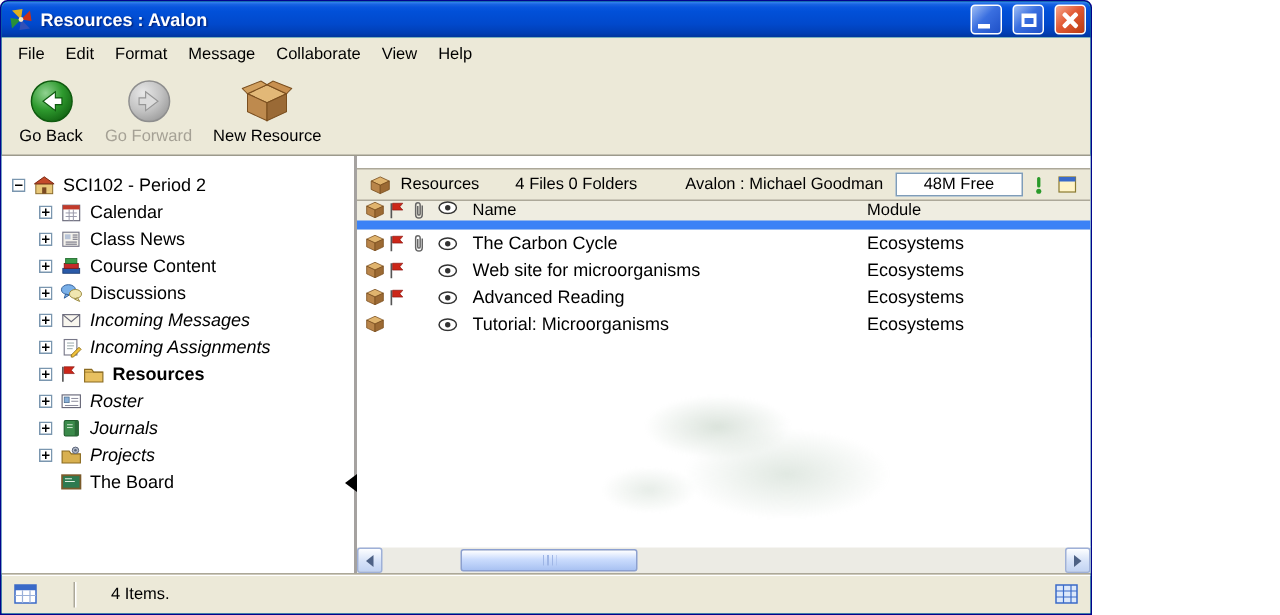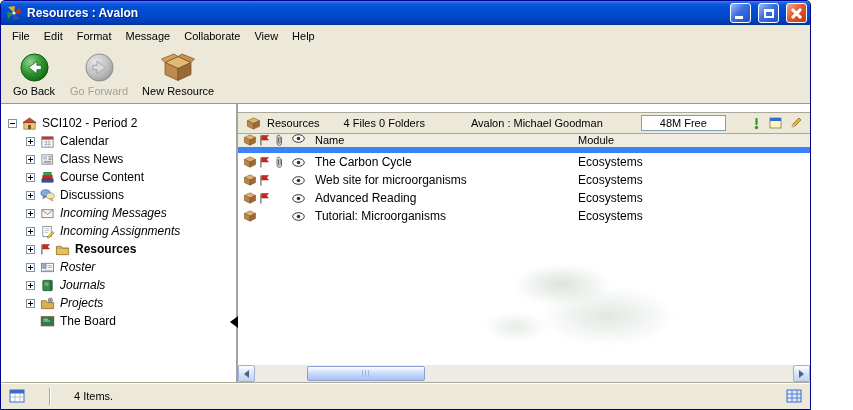--- a/index.html
+++ b/index.html
@@ -1,17 +1,17 @@
 <!DOCTYPE html>
 <html><head>
 <meta charset="utf-8">
 <style>
   *{box-sizing:border-box;margin:0;padding:0}
   body{margin:0;background:#fff;font-family:"Liberation Sans","DejaVu Sans",sans-serif}
-  .window{width:811px;height:410px;border:1px solid #02038C;display:flex;flex-direction:column;
+  .window{width:728px;height:410px;border:1px solid #02038C;display:flex;flex-direction:column;
     background:#14b8a6;overflow:hidden;position:relative;border-radius:5px 5px 0 0;font-size:11px;color:#000}
   
   .titlebar{flex:0 0 24px;display:flex;align-items:center;gap:5px;padding:0 3px 0 5px;
     background:linear-gradient(180deg,#3a8af2 0%,#1863e2 8%,#0855dd 16%,#0150d8 28%,#0149cc 62%,#013eb4 88%,#01349a 100%);
     border-radius:5px 5px 0 0}
   .title-text{flex:1;color:#fff;font-weight:bold;font-size:12px;text-shadow:1px 1px 1px #00237a;white-space:nowrap}
   .wbtn{width:21px;height:20px;border:1px solid #fff;border-radius:3px;margin-left:2px;
     display:flex;align-items:center;justify-content:center;position:relative;flex:0 0 21px}
   .wbtn.min,.wbtn.max{background:linear-gradient(135deg,#9dbdf5 0%,#3a6fe0 45%,#1e50c8 100%)}
   .wbtn.close{background:linear-gradient(135deg,#f5a88e 0%,#e25a35 45%,#b83a10 100%)}
@@ -41,22 +41,22 @@
   .italic .tree-label{font-style:italic}
   .bold .tree-label{font-weight:bold}
   .collapse-arrow{position:absolute;left:229px;top:212px;width:0;height:0;
     border-top:6px solid transparent;border-bottom:6px solid transparent;border-right:8px solid #000;cursor:pointer}
   
   .content-pane{flex:1;display:flex;flex-direction:column;background:#fff;min-width:0;position:relative}
   .pane-spacer{flex:0 0 8px;background:#fff}
   .pane-header{flex:0 0 22px;display:flex;align-items:center;gap:6px;padding:0 8px;
     background:#ECE9D8;border-top:1px solid #ACA899;border-bottom:1px solid #ACA899;font-size:11px;white-space:nowrap}
   .ph-counts{margin-left:18px}
-  .ph-account{margin-left:40px}
-  .free-box{margin-left:32px;background:#fff;border:1px solid #7F9DB9;padding:1px 18px;font-size:11px}
+  .ph-account{margin-left:26px}
+  .free-box{margin-left:2px;background:#fff;border:1px solid #7F9DB9;padding:1px 18px;font-size:11px}
   .ph-icons{margin-left:auto;display:flex;align-items:center;gap:8px}
   .col-header{flex:0 0 17px;display:flex;align-items:flex-start;background:#EFEDE1;border-bottom:6px solid #3b82f6;font-size:11px}
   .lrow{flex:0 0 18px;display:flex;align-items:center;font-size:12px}
   .cell{display:flex;align-items:center}
   .cbox{flex:0 0 21px;padding-left:5px}
   .cflag{flex:0 0 16px}
   .cclip{flex:0 0 17px}
   .ceye{flex:0 0 23px}
   .cname{flex:0 0 263px;white-space:nowrap;overflow:hidden}
   .cmodule{flex:1;white-space:nowrap;overflow:hidden}

